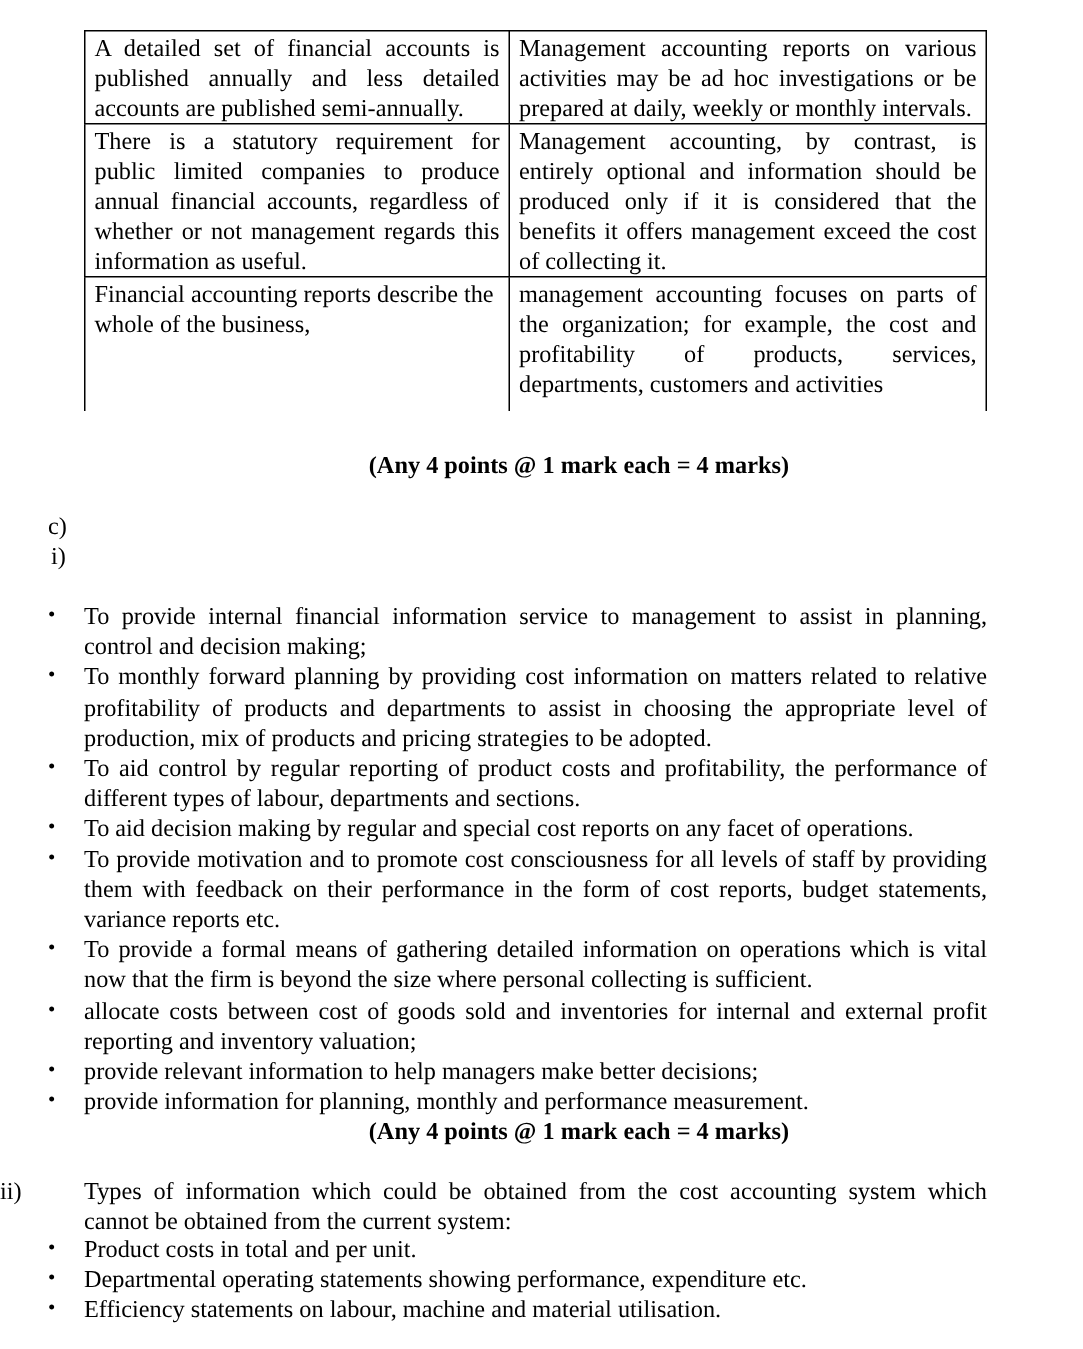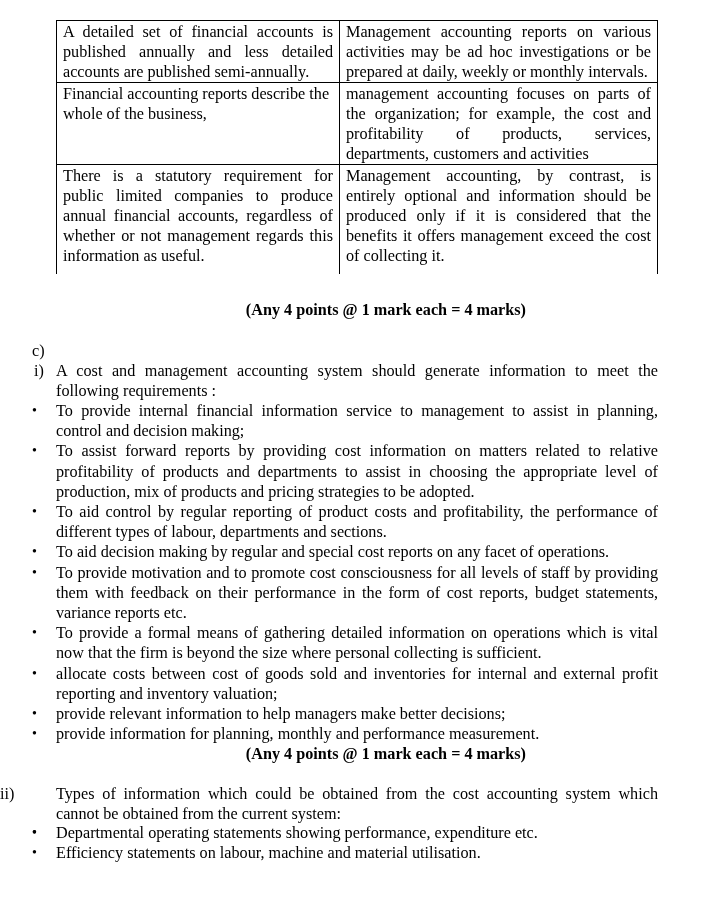--- a/index.html
+++ b/index.html
@@ -62,54 +62,53 @@
 
 <div class="page">
 
   <table class="cmp-table">
     <tbody>
         <tr>
       <td class="left">A detailed set of financial accounts is published annually and less detailed accounts are published semi-annually.</td>
       <td>Management accounting reports on various activities may be ad hoc investigations or be prepared at daily, weekly or monthly intervals.</td>
     </tr>
     <tr>
+      <td class="left">There is a statutory requirement for public limited companies to produce annual financial accounts, regardless of whether or not management regards this information as useful.</td>
+      <td>Management accounting, by contrast, is entirely optional and information should be produced only if it is considered that the benefits it offers management exceed the cost of collecting it.</td>
+    </tr>
+    <tr>
       <td class="left keep-lines">
         <span>Financial accounting reports describe the</span>
         <span>whole of the business,</span>
       </td>
       <td>management accounting focuses on parts of the organization; for example, the cost and profitability of products, services, departments, customers and activities</td>
-    </tr>
-    <tr>
-      <td class="left">There is a statutory requirement for public limited companies to produce annual financial accounts, regardless of whether or not management regards this information as useful.</td>
-      <td>Management accounting, by contrast, is entirely optional and information should be produced only if it is considered that the benefits it offers management exceed the cost of collecting it.</td>
     </tr>
   </tbody>
     </table>
 
   <div class="marks" style="top:300px;">(Any 4 points @ 1 mark each = 4 marks)</div>
 
   <div class="sec-label" style="left:32px; top:341px;">c)</div>
   <div class="sec-label" style="left:34px; top:361px;">i)</div>
-  <div class="sub-block" style="top:361px;">A cost and management accounting system should generate information to meet the following requirements :</div>
 
   <ul class="bullets" style="top:401px;">
     <li><span class="dot">•</span><span>To provide internal financial information service to management to assist in planning, control and decision making;</span></li>
-    <li><span class="dot">•</span><span>To assist forward reports by providing cost information on matters related to relative profitability of products and departments to assist in choosing the appropriate level of production, mix of products and pricing strategies to be adopted.</span></li>
+    <li><span class="dot">•</span><span>To monthly forward planning by providing cost information on matters related to relative profitability of products and departments to assist in choosing the appropriate level of production, mix of products and pricing strategies to be adopted.</span></li>
     <li><span class="dot">•</span><span>To aid control by regular reporting of product costs and profitability, the performance of different types of labour, departments and sections.</span></li>
     <li><span class="dot">•</span><span>To aid decision making by regular and special cost reports on any facet of operations.</span></li>
     <li><span class="dot">•</span><span>To provide motivation and to promote cost consciousness for all levels of staff by providing them with feedback on their performance in the form of cost reports, budget statements, variance reports etc.</span></li>
     <li><span class="dot">•</span><span>To provide a formal means of gathering detailed information on operations which is vital now that the firm is beyond the size where personal collecting is sufficient.</span></li>
     <li><span class="dot">•</span><span>allocate costs between cost of goods sold and inventories for internal and external profit reporting and inventory valuation;</span></li>
     <li><span class="dot">•</span><span>provide relevant information to help managers make better decisions;</span></li>
     <li><span class="dot">•</span><span>provide information for planning, monthly and performance measurement.</span></li>
   </ul>
 
   <div class="marks" style="top:744px;">(Any 4 points @ 1 mark each = 4 marks)</div>
 
   <div class="sec-label" style="left:0; top:784px;">ii)</div>
   <div class="sub-block" style="top:784px;">Types of information which could be obtained from the cost accounting system which cannot be obtained from the current system:</div>
 
   <ul class="bullets" style="top:823px;">
-    <li><span class="dot">•</span></li>
+    <li><span class="dot">•</span><span>Product costs in total and per unit.</span></li>
     <li><span class="dot">•</span><span>Departmental operating statements showing performance, expenditure etc.</span></li>
     <li><span class="dot">•</span><span>Efficiency statements on labour, machine and material utilisation.</span></li>
   </ul>
 </div>
 
 </body></html>

